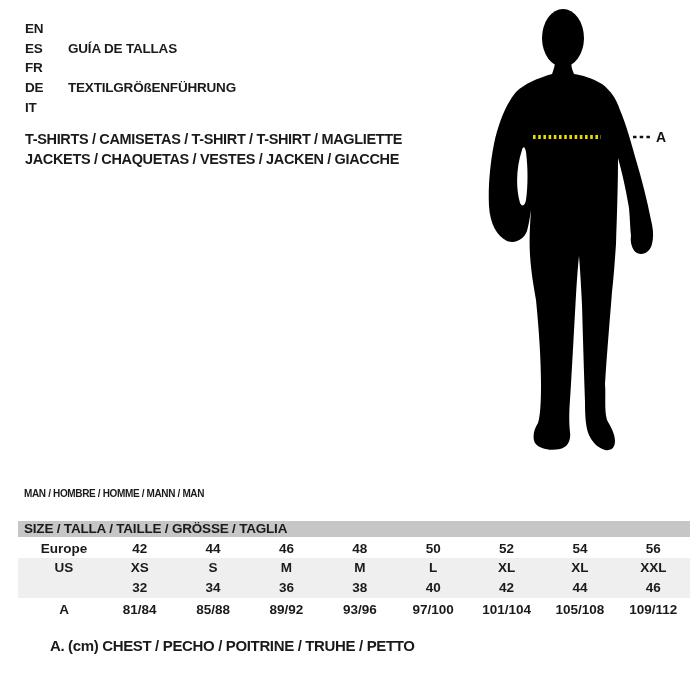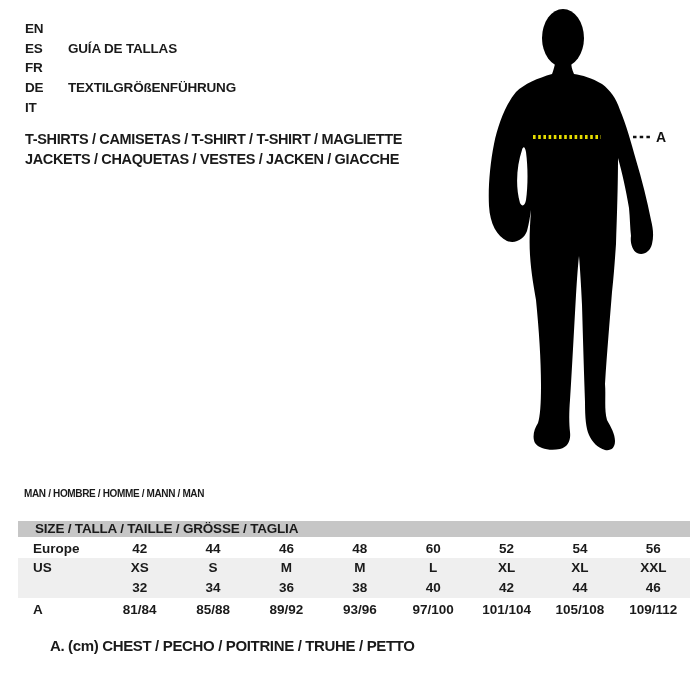--- a/index.html
+++ b/index.html
@@ -17,26 +17,26 @@
 
   
   .figure-wrap{position:absolute;left:470px;top:0;width:200px;height:470px;}
 
   
   .section-title{position:absolute;left:16px;top:488px;font-size:10px;font-weight:700;letter-spacing:-0.35px;margin-left:8px;}
 
   
   .size-table{position:absolute;left:18px;top:521px;width:672px;}
   .t-header{height:16px;line-height:16px;background:var(--header-bg,#c6c6c6);
-            padding-left:17px;font-size:13.5px;font-weight:700;letter-spacing:-0.2px;}
+            padding-left:6px;font-size:13.5px;font-weight:700;letter-spacing:-0.2px;}
   .t-row{display:grid;grid-template-columns:85px repeat(8,1fr);height:20px;line-height:20px;
          font-size:13.5px;font-weight:700;}
   .t-row.first{height:21px;line-height:23px;}
   .t-band{background:var(--band-bg,#efefef);}
-  .t-label{padding-left:7px;text-align:left;margin-left:8px;}
+  .t-label{padding-left:7px;text-align:center;}
   .t-cell{text-align:center;}
 
   
   .footnote{position:absolute;left:12px;top:637px;font-size:15px;font-weight:700;letter-spacing:-0.35px;margin-left:38px;}
 </style>
 </head>
 <body>
 
 <div id="page">
 
@@ -126,21 +126,21 @@
 
   <div class="size-table">
     <div class="t-header">SIZE / TALLA / TAILLE / GRÖSSE / TAGLIA</div>
 
     <div class="t-row first">
       <div class="t-label">Europe</div>
       <div class="t-cell">42</div>
       <div class="t-cell">44</div>
       <div class="t-cell">46</div>
       <div class="t-cell">48</div>
-      <div class="t-cell">60</div>
+      <div class="t-cell">50</div>
       <div class="t-cell">52</div>
       <div class="t-cell">54</div>
       <div class="t-cell">56</div>
     </div>
 
     <div class="t-band">
       <div class="t-row">
         <div class="t-label">US</div>
         <div class="t-cell">XS</div>
         <div class="t-cell">S</div>

